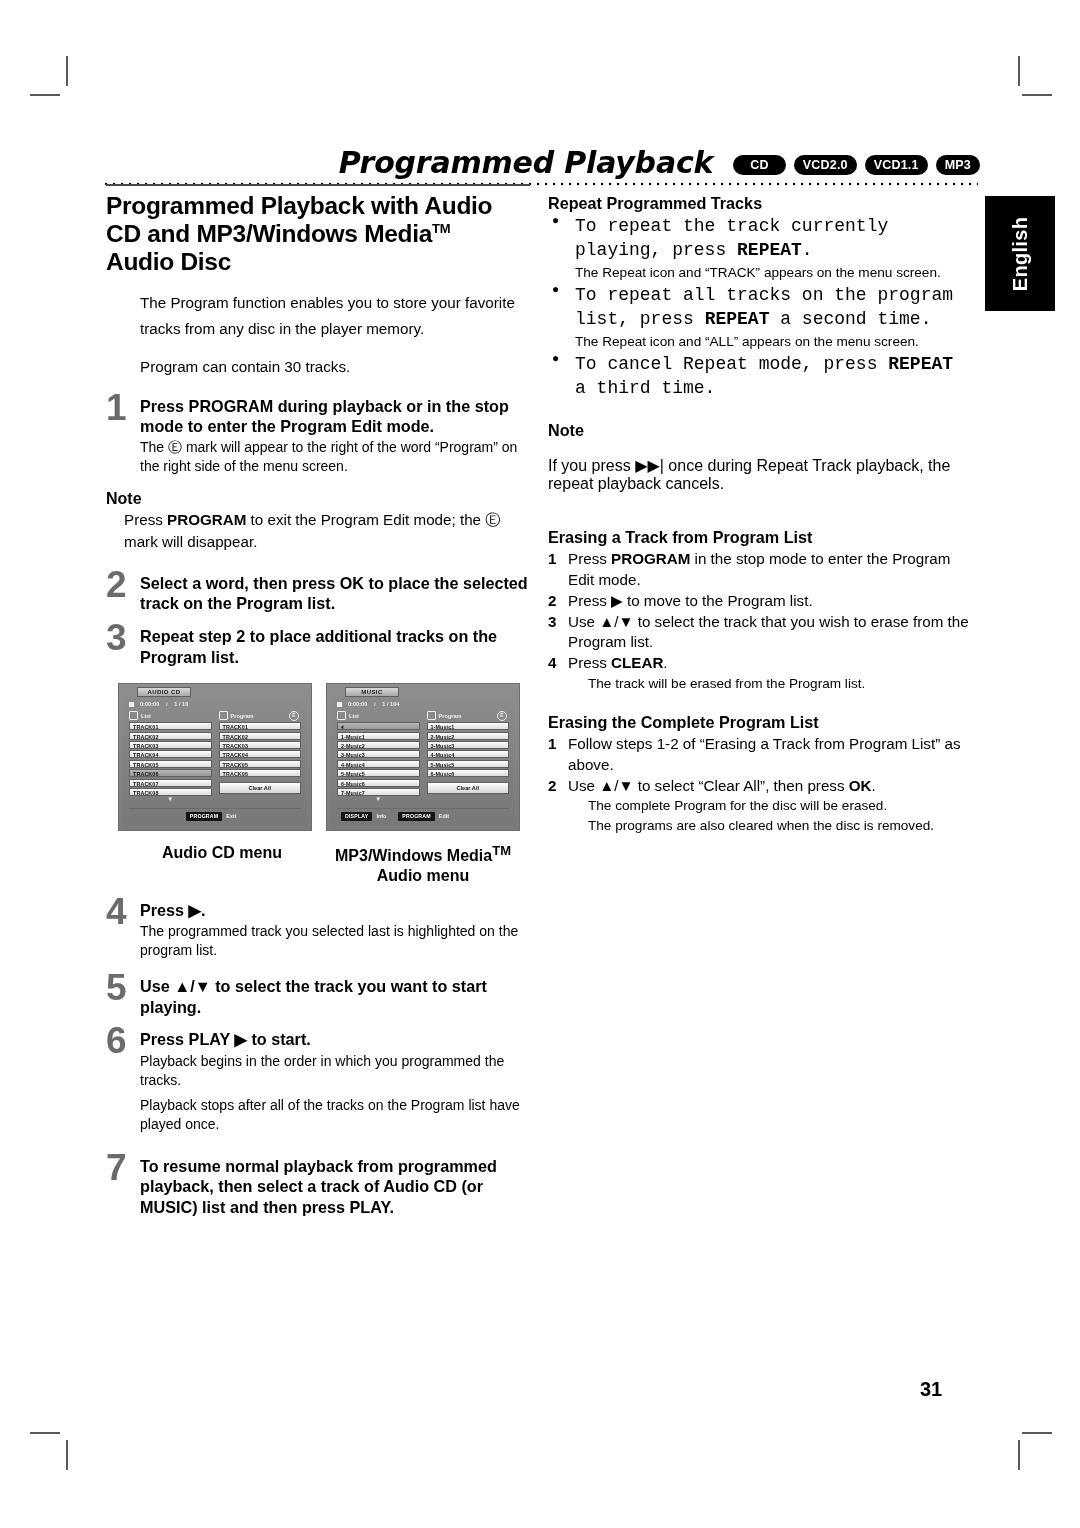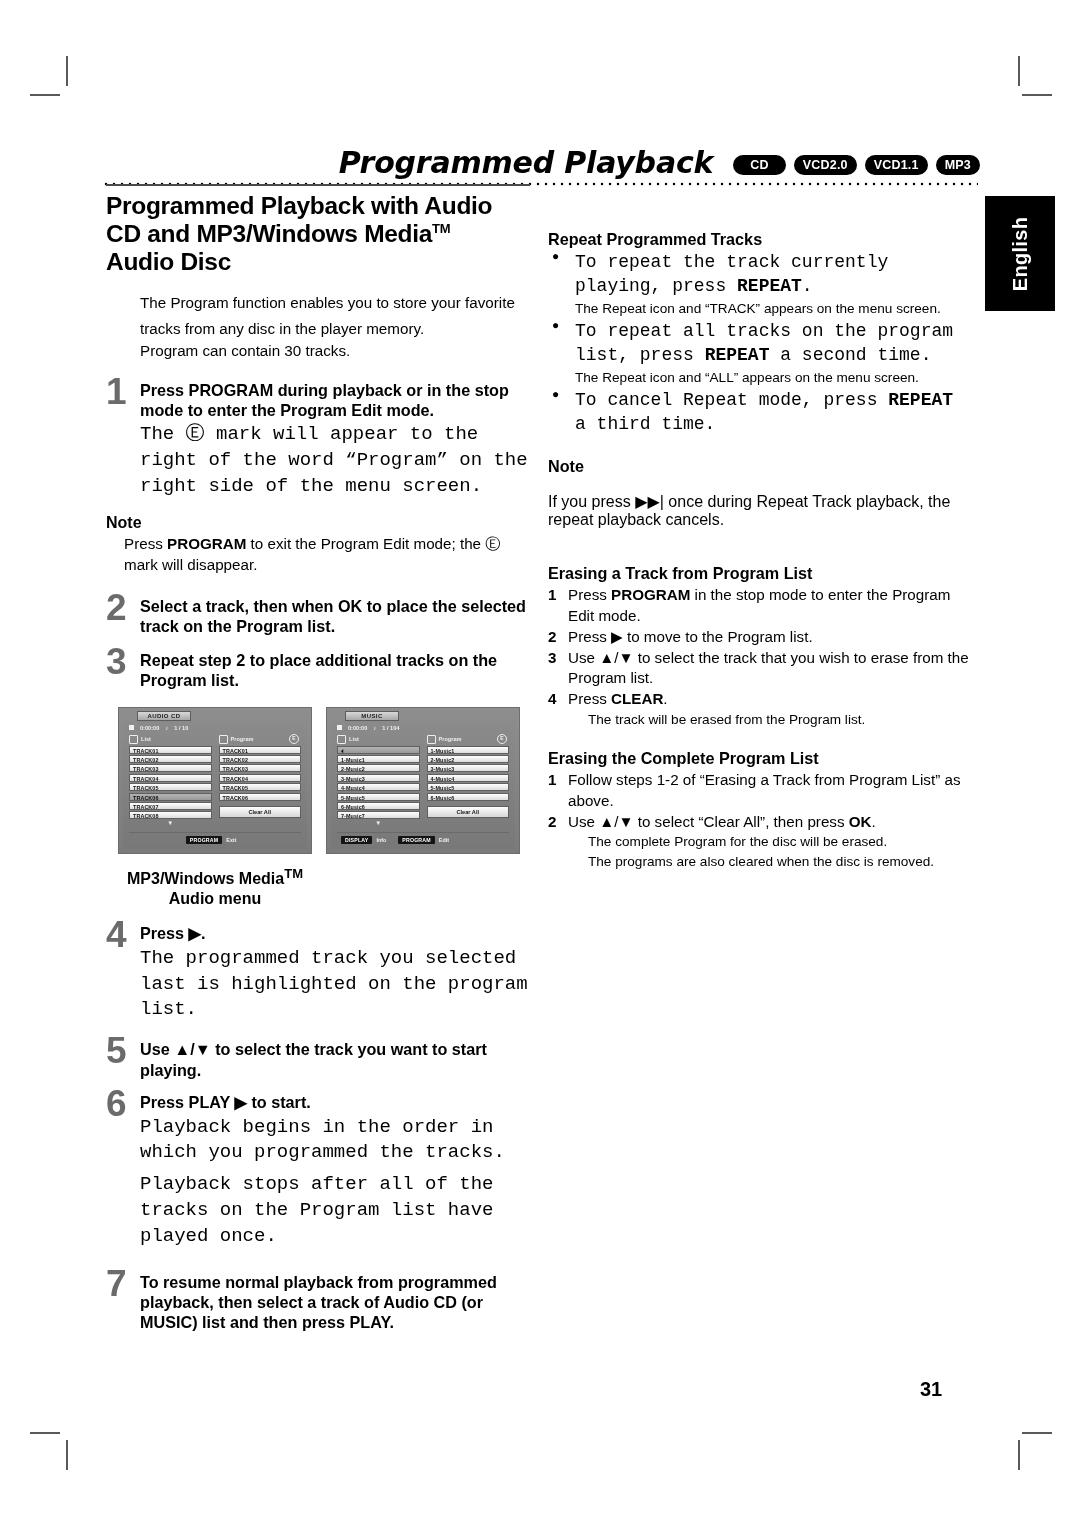--- a/index.html
+++ b/index.html
@@ -104,21 +104,20 @@
     position: absolute;
     left: 106px;
     top: 184px;
     width: 424px;
   }
   .col-right {
     position: absolute;
     left: 548px;
     top: 194px;
     width: 424px;
-    margin-top: 36px;
   }
 
   .top-rule {
     border-top: 2px solid #4a4a4a;
     margin-bottom: 6px;
   }
 
   h1.sec-title {
     font-family: "Liberation Sans", sans-serif;
     font-weight: bold;
@@ -148,24 +147,23 @@
     line-height: 1;
     color: #6b6b6b;
   }
   .step .lead {
     font-weight: bold;
     font-size: 16.2px;
     line-height: 1.26;
     margin: 0;
   }
   .step .sub {
-    font-size: 19px;
+    font-size: 14px;
     line-height: 1.36;
     margin: 2px 0 0 0;
-    font-family: Liberation Mono, monospace;
   }
   .step .sub + .sub { margin-top: 6px; }
 
   .note-block { margin-top: 14px; padding-left: 0; }
   .note-block .note-title {
     font-weight: bold;
     font-size: 16px;
     margin: 0 0 1px 0;
   }
   .note-block .note-body {
@@ -404,37 +402,37 @@
 
 <div class="col-left">
   <div class="top-rule"></div>
   <h1 class="sec-title">
     <span>Programmed Playback with Audio</span><br>
     <span>CD and MP3/Windows Media</span><sup class="tm">TM</sup><br>
     <span>Audio Disc</span>
   </h1>
 
   <p class="body">The Program function enables you to store your favorite</p>
-  <p class="body" style="margin-bottom:0">tracks from any disc in the player memory.</p>
+  <p class="body" style="margin-bottom:16px">tracks from any disc in the player memory.</p>
   <p class="body">Program can contain 30 tracks.</p>
 
   <div class="step" style="margin-top:18px">
     <div class="num">1</div>
     <p class="lead"><span>Press </span><b>PROGRAM</b><span> during playback or in the stop mode to enter the Program Edit mode.</span></p>
     <p class="sub">The Ⓔ  mark will appear to the right of the word “Program” on the right side of the menu screen.</p>
   </div>
 
   <div class="note-block">
     <p class="note-title">Note</p>
     <p class="note-body"><span>Press </span><b>PROGRAM</b><span> to exit the Program Edit mode; the Ⓔ mark will disappear.</span></p>
   </div>
 
   <div class="step" style="margin-top:20px">
     <div class="num">2</div>
-    <p class="lead"><span>Select a track, then when </span><b>OK</b><span> to place the selected track on the Program list.</span></p>
+    <p class="lead"><span>Select a word, then press </span><b>OK</b><span> to place the selected track on the Program list.</span></p>
   </div>
 
   <div class="step" style="margin-top:13px">
     <div class="num">3</div>
     <p class="lead">Repeat step 2 to place additional tracks on the Program list.</p>
   </div>
 
   <div class="shots">
 
     <div class="osd">
@@ -529,20 +527,21 @@
           <span class="osd-keylabel">Info</span>
           <span class="osd-key">PROGRAM</span>
           <span class="osd-keylabel">Edit</span>
         </div>
       </div>
     </div>
 
   </div>
 
   <div class="shot-captions">
+    <div class="cap cap-a">Audio CD menu</div>
     <div class="cap cap-b">
       <span>MP3/Windows Media</span><sup class="tm">TM</sup><br>
       <span>Audio menu</span>
     </div>
   </div>
 
   <div class="step" style="margin-top:14px">
     <div class="num">4</div>
     <p class="lead">Press ▶.</p>
     <p class="sub">The programmed track you selected last is highlighted on the program list.</p>

